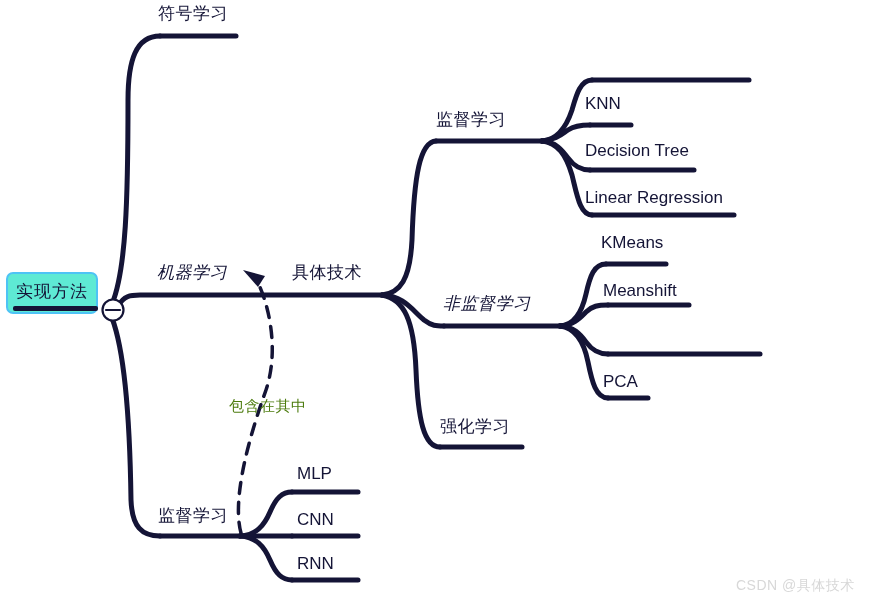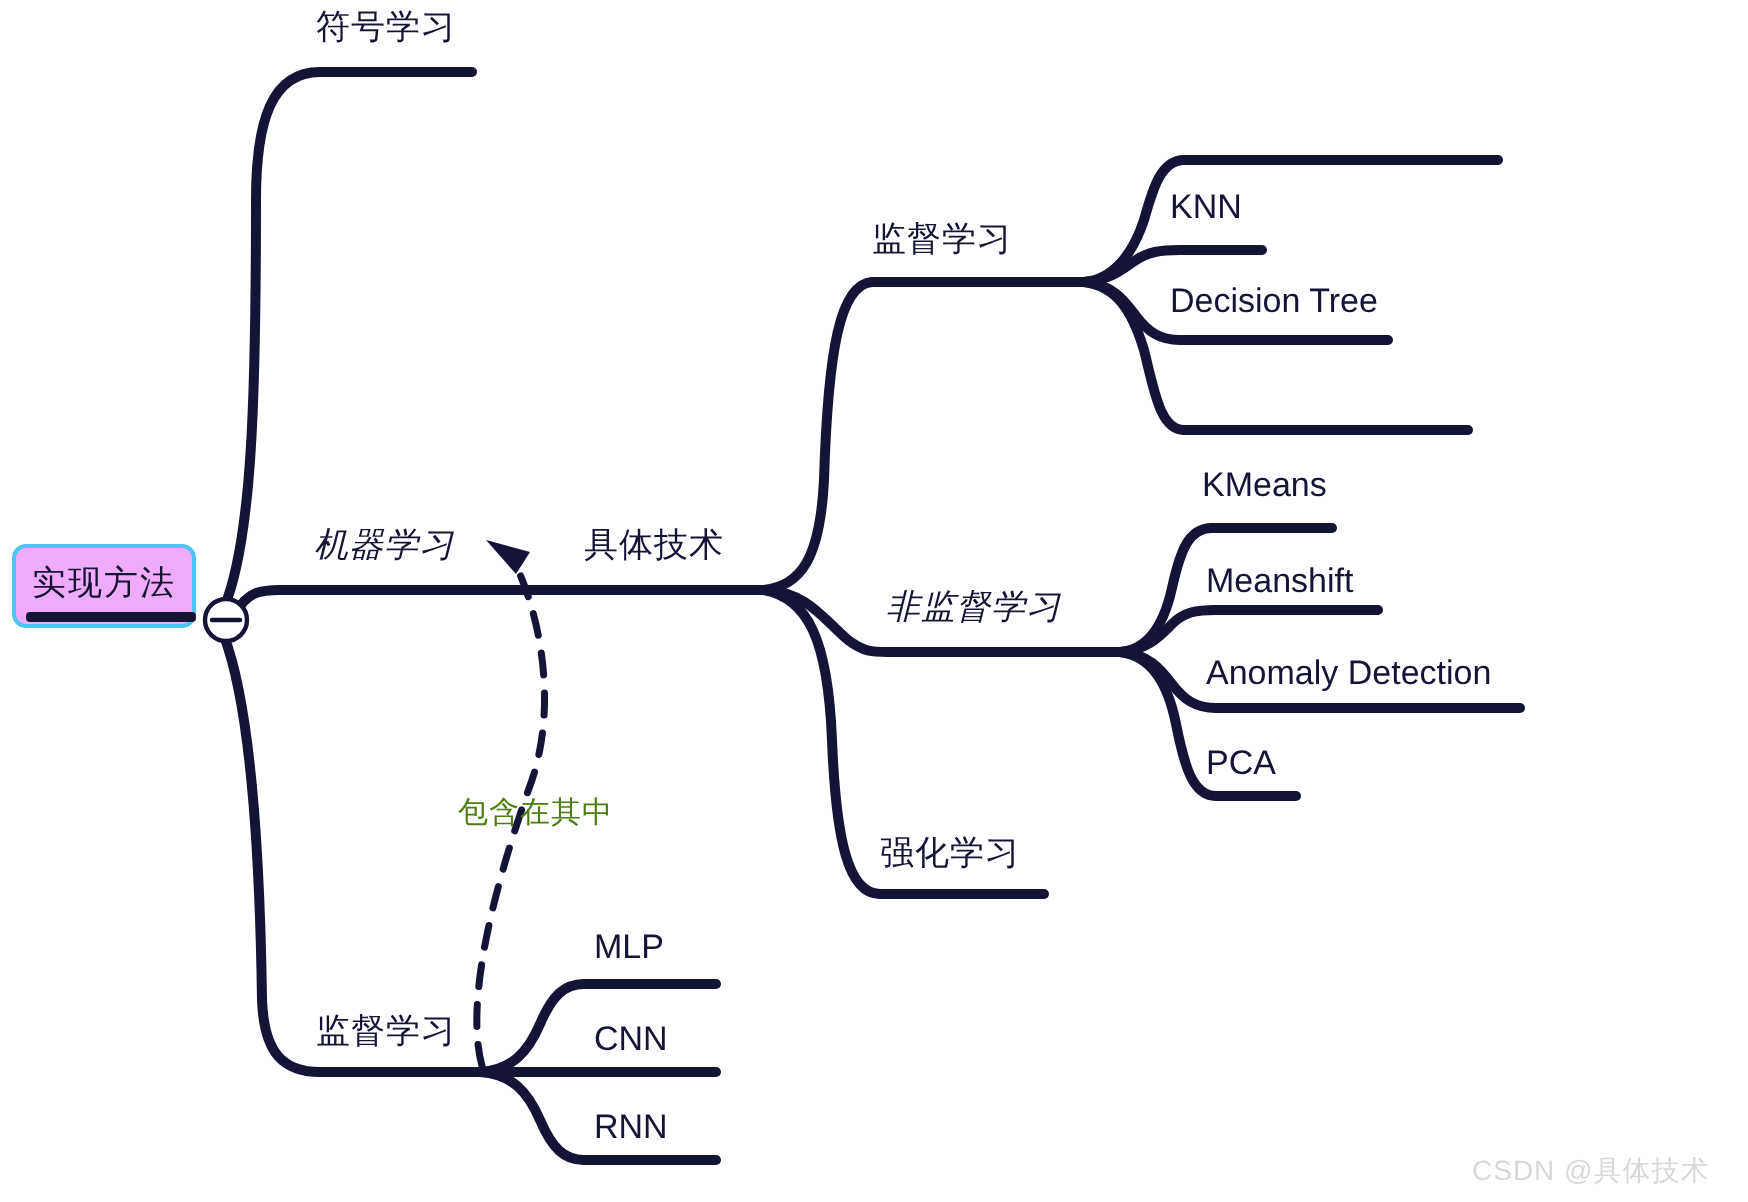--- a/index.html
+++ b/index.html
@@ -35,21 +35,21 @@
   }
   .node-label.cjk {
     font-size: 17px;
     letter-spacing: 0.5px;
   }
   .root-node {
     position: absolute;
     box-sizing: border-box;
     border: 2px solid #4ec3f5;
     border-radius: 7px;
-    background: #f0abfc;
+    background: #5eead4;
     color: #141436;
     font-size: 17px;
     letter-spacing: 1px;
     display: flex;
     align-items: center;
     justify-content: center;
     padding-bottom: 3px;
   }
   .root-underline {
     position: absolute;
@@ -152,24 +152,24 @@
   <div class="node-label cjk" style="left:436px; top:110px;">监督学习</div>
 
   <div class="node-label cjk" style="left:443px; top:294px;font-style:italic;">非监督学习</div>
 
   <div class="node-label cjk" style="left:440px; top:417px;">强化学习</div>
 
   <div class="node-label cjk" style="left:158px; top:506px;">监督学习</div>
 
   <div class="node-label" style="left:585px; top:94px;">KNN</div>
   <div class="node-label" style="left:585px; top:141px;">Decision Tree</div>
+  <div class="node-label" style="left:585px; top:188px;">Linear Regression</div>
 
   <div class="node-label" style="left:601px; top:233px;">KMeans</div>
   <div class="node-label" style="left:603px; top:281px;">Meanshift</div>
-  <div class="node-label" style="left:603px; top:327px;">Anomaly Detection</div>
   <div class="node-label" style="left:603px; top:372px;">PCA</div>
 
   <div class="node-label" style="left:297px; top:464px;">MLP</div>
   <div class="node-label" style="left:297px; top:510px;">CNN</div>
   <div class="node-label" style="left:297px; top:554px;">RNN</div>
 
   <div class="rel-label" style="left:229px; top:397px;">包含在其中</div>
 
   <div class="watermark" style="left:736px; top:577px;">CSDN @具体技术</div>
 

